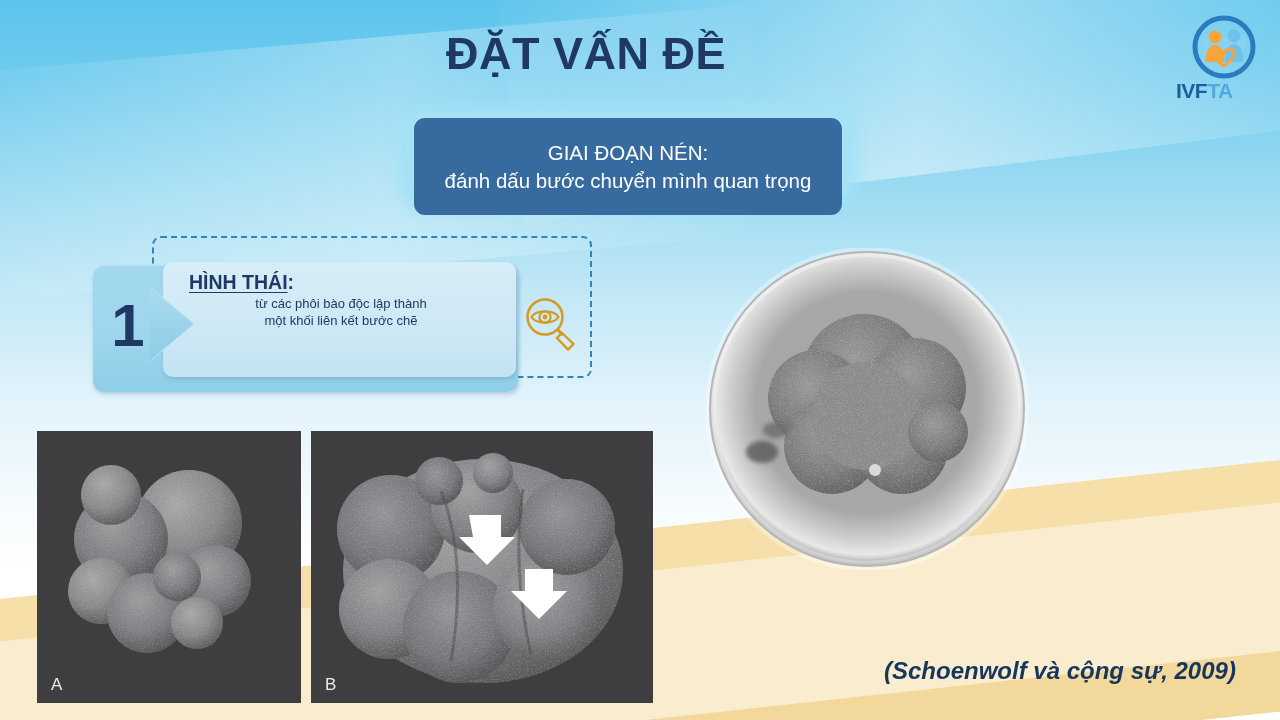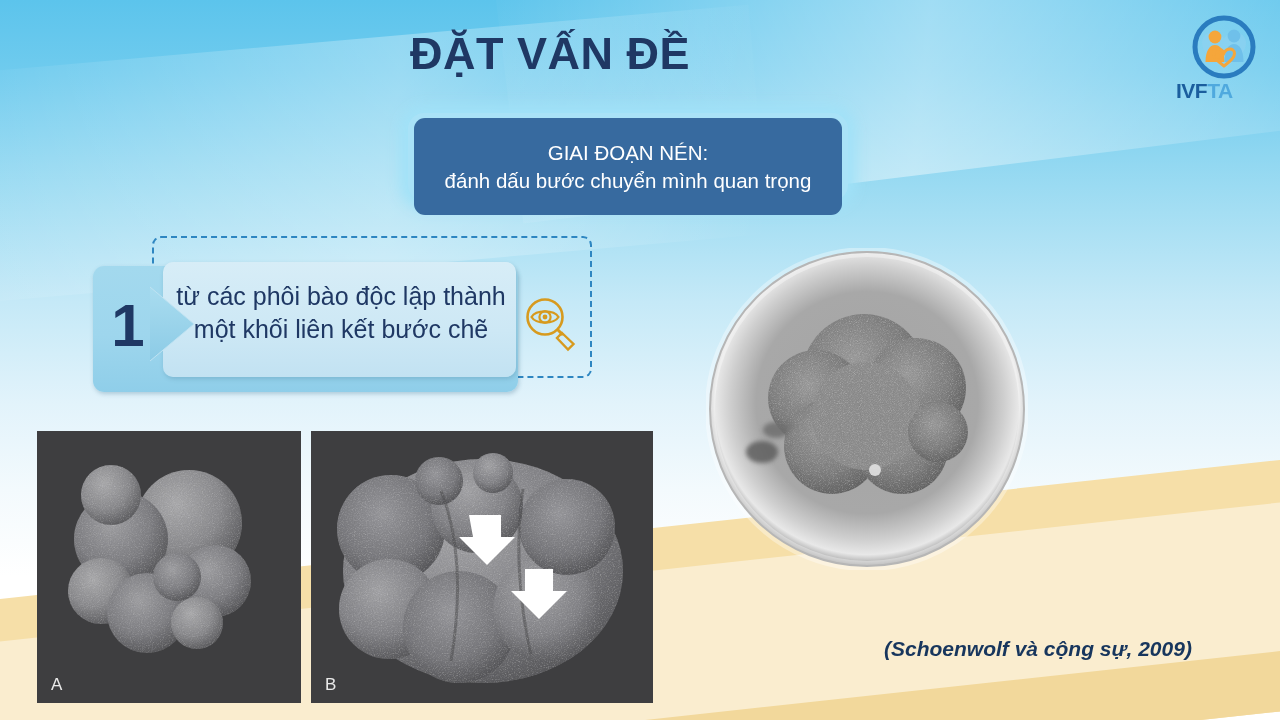--- a/index.html
+++ b/index.html
@@ -36,20 +36,21 @@
   .gold3{
     position:absolute;left:-180px;bottom:-150px;width:1700px;height:60px;
     background:#F2D89B;transform:rotate(-6.2deg);transform-origin:left bottom;
   }
 
   
   .page-title{
     position:absolute;left:0;top:28px;width:1100px;text-align:center;
     font-size:45px;font-weight:bold;color:#1F3864;letter-spacing:.5px;
     font-family:"Liberation Sans",sans-serif;
+    padding-left:36px;
   }
 
   
   .logo{position:absolute;right:8px;top:14px;width:96px;height:96px;}
   .logo svg{display:block;margin:0 auto;}
   .logo-text{font-size:21px;font-weight:bold;letter-spacing:-.5px;margin-top:-2px;line-height:1;}
   .logo-text .a{color:#1B5E9E;}
   .logo-text .b{color:#4FA9DE;}
 
   
@@ -91,43 +92,43 @@
   }
   .panel-text{
     position:absolute;left:175px;top:268px;width:332px;height:104px;
     text-align:center;color:#1F3864;
   }
   .ht-title{
     font-size:19.5px;font-weight:bold;text-align:left;margin-left:14px;margin-top:3px;
     color:#1F3864;
   }
   .ht-title u{text-decoration:underline;text-underline-offset:3px;}
-  .ht-body{font-size:25px;line-height:1.32;margin-top:12px;color:#1F3864;}
+  .ht-body{font-size:13px;line-height:1.32;margin-top:1px;color:#1F3864;}
   .ht-body div{white-space:nowrap;}
 
   
   .mag{position:absolute;left:524px;top:296px;width:52px;height:56px;}
 
   
   .sem{position:absolute;left:37px;top:431px;width:616px;height:272px;}
   .sem-panel{position:absolute;top:0;height:272px;background:#3E3E40;overflow:hidden;}
   .semA{left:0;width:264px;}
   .semB{left:274px;width:342px;}
   .sem-label{
     position:absolute;left:14px;bottom:8px;color:#E9E9E9;font-size:17px;
     font-family:"Liberation Sans",sans-serif;
   }
 
   
   .embryo{position:absolute;left:706px;top:248px;width:322px;height:322px;}
 
   
   .citation{
-    position:absolute;left:884px;top:637px;
-    font-size:21px;font-style:italic;font-weight:bold;color:#17365D;
+    position:absolute;left:884px;top:657px;
+    font-size:24px;font-style:italic;font-weight:bold;color:#17365D;
     white-space:nowrap;
   }
 </style>
 </head>
 <body>
 
 <div class="slide">
 
   <div class="sweep"></div>
   <div class="sweep2"></div>
@@ -177,20 +178,21 @@
         </linearGradient>
       </defs>
       <path d="M0 2 L44 39 L0 76 Z" fill="url(#chevg)" stroke="none"></path>
       <path d="M0 2 L44 39 L0 76" fill="none" stroke="#BFE2F1" stroke-width="1"></path>
     </svg>
   </div>
 
   <div class="num-one">1</div>
 
   <div class="panel-text">
+    <div class="ht-title"><u>HÌNH THÁI</u><span>:</span></div>
     <div class="ht-body">
       <div>từ các phôi bào độc lập thành</div>
       <div>một khối liên kết bước chẽ</div>
     </div>
   </div>
 
   <div class="mag">
     <svg width="52" height="56" viewBox="0 0 52 56" aria-hidden="true">
       <circle cx="21" cy="21" r="17.5" fill="none" stroke="#D79A1E" stroke-width="2.6"></circle>
       <path d="M7.5 21 C12 13.5 30 13.5 34.5 21 C30 28.5 12 28.5 7.5 21 Z" fill="none" stroke="#D79A1E" stroke-width="2.2"></path>

